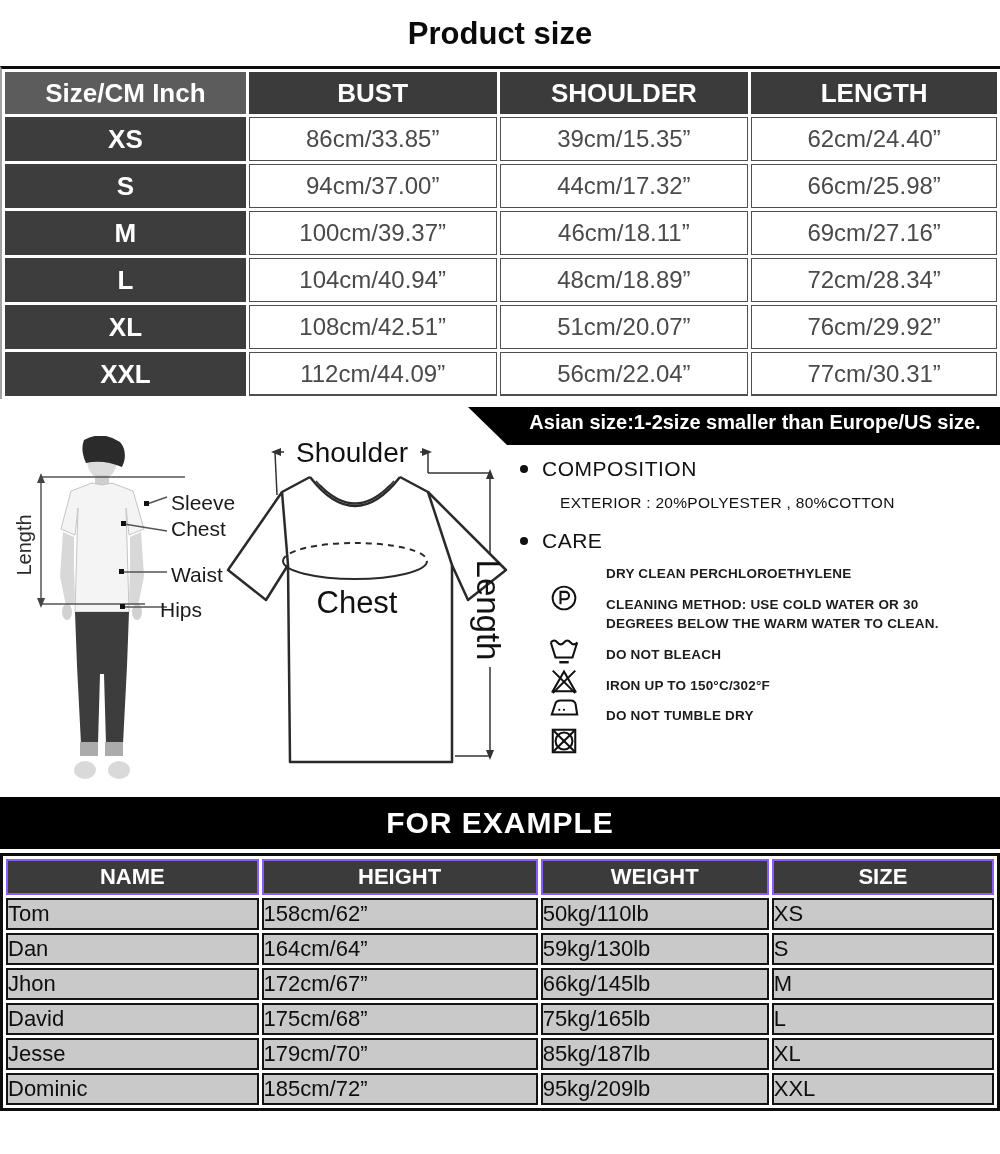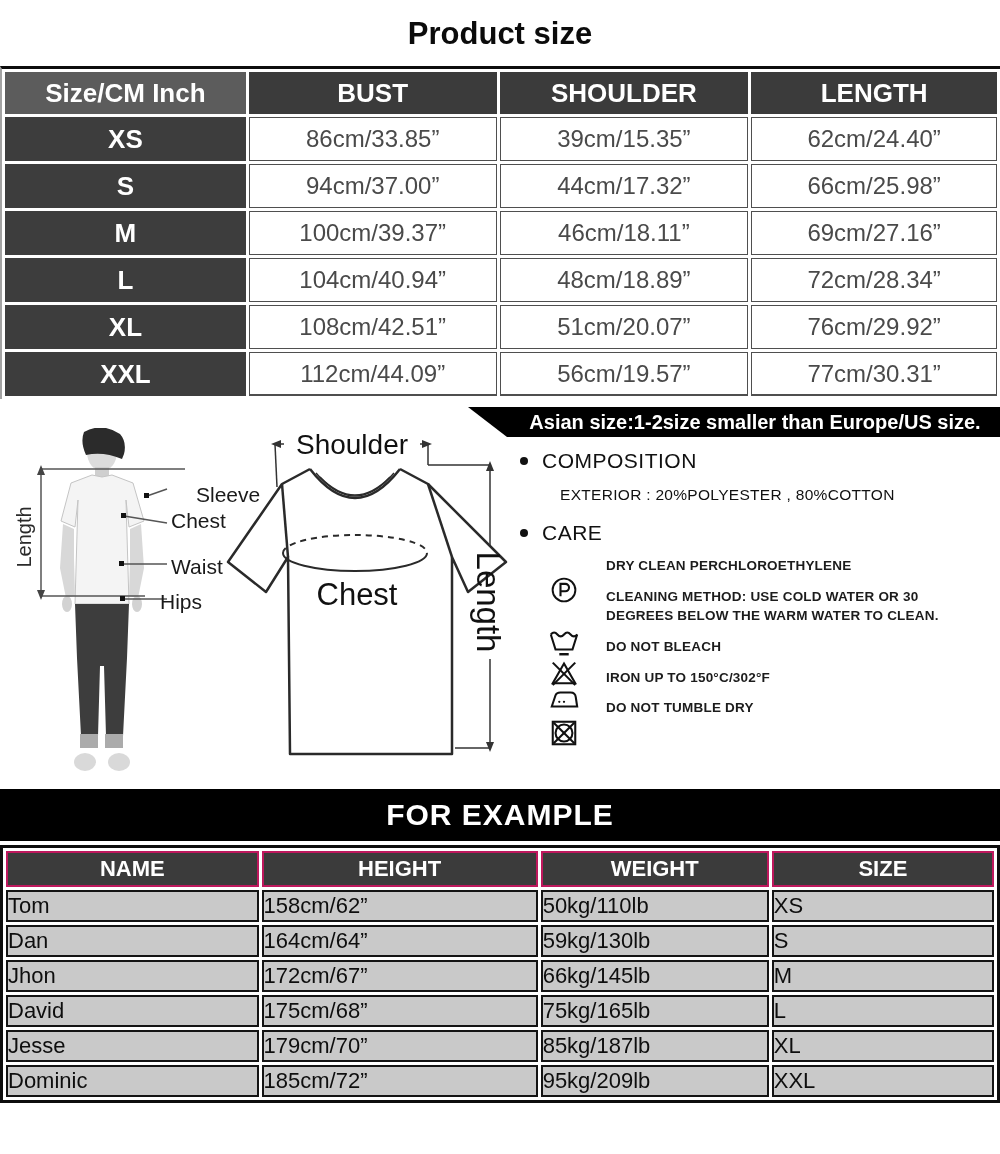--- a/index.html
+++ b/index.html
@@ -13,32 +13,32 @@
   table.size-table { width:1000px; margin-top:14px; border-collapse:separate; border-spacing:3px;
                      border-top:3px solid #0d0d0d; border-left:2px solid #a3a3a3; background:#fff; table-layout:fixed; }
   .size-table col.c1{width:24.5%} .size-table col.c2{width:25.2%} .size-table col.c3{width:25.3%} .size-table col.c4{width:25.0%}
   .size-table th { background:#3b3b3b; color:#fff; font-size:26px; font-weight:bold; height:42px; }
   .size-table th.corner { background:#5c5c5c; }
   .size-table td.size-name { background:#3d3d3d; color:#fff; font-size:26px; font-weight:bold; text-align:center; height:44px; }
   .size-table td.val { background:#fff; color:#4a4a4a; font-size:24px; text-align:center; border:1px solid #4f4f4f;margin-top:16px; }
   .size-table tr:last-child td { border-bottom-width:2px; }
 
   
-  .asian-banner { margin:8px 0 0 auto; width:532px; height:30px; background:#000; color:#fff;
+  .asian-banner { margin:8px 0 0 auto; width:532px; height:38px; background:#000; color:#fff;
                   font-size:20px; font-weight:bold; line-height:30px; text-align:center;
                   padding-left:42px; clip-path:polygon(0 0,100% 0,100% 100%,39px 100%); }
 
   
   .guide { position:relative; height:352px; width:1000px; }
   .guide svg { position:absolute; }
   .model-svg   { left:30px;  top:-9px;  }
   .overlay-svg { left:0;     top:0;     }
   .shirt-svg   { left:222px; top:-8px;  }
   .mg-label { position:absolute; font-size:21px; color:#1a1a1a; }
-  .mg-label-sleeve { left:171px; top:46px;margin-left:25px; }
+  .mg-label-sleeve { left:171px; top:46px; }
   .mg-label-chest  { left:171px; top:72px; }
   .mg-label-waist  { left:171px; top:118px; }
   .mg-label-hips   { left:160px; top:153px; }
 
   
   .info-col { position:absolute; left:520px; top:12px; width:470px; }
   .info-heading { display:flex; align-items:center; gap:14px; font-size:21px; color:#111; letter-spacing:.5px; }
   .dot { width:8px; height:8px; border-radius:50%; background:#111; flex:0 0 auto; }
   .info-detail { margin:13px 0 0 40px; font-size:15.5px; color:#111; letter-spacing:.3px; }
   .care-heading { margin-top:17px; }
@@ -46,21 +46,21 @@
   .care-item { display:flex; align-items:flex-end; gap:24px; margin-bottom:12px; }
   .care-item .icn { flex:0 0 36px; display:flex; justify-content:center; }
   .care-item .txt { font-size:13.5px; font-weight:bold; color:#1c1c1c; width:346px; line-height:1.4; letter-spacing:.2px; }
 
   
   .example-banner { height:52px; background:#000; color:#fff; text-align:center;
                     font-size:30px; font-weight:bold; line-height:52px; letter-spacing:1px; }
   table.example-table { width:1000px; margin-top:4px; border:3px solid #0d0d0d; border-collapse:separate;
                         border-spacing:3px; background:#fff; table-layout:fixed; }
   .example-table col.c1{width:25.8%} .example-table col.c2{width:28.2%} .example-table col.c3{width:23.3%} .example-table col.c4{width:22.7%}
-  .example-table th { background:#3b3b3b; color:#fff; font-size:22px; font-weight:bold; height:36px; border:2px solid #be185d; }
+  .example-table th { background:#3b3b3b; color:#fff; font-size:22px; font-weight:bold; height:36px; border:2px solid #8b5cf6; }
   .example-table td { background:#c9c9c9; color:#0e0e0e; font-size:22px; height:32px; border:2px solid #141414; }
 </style>
 </head>
 <body>
 
 <div class="page-title">Product size</div>
 
 <table class="size-table">
   <colgroup>
       <col class="c1">
@@ -101,21 +101,21 @@
   </tr>
   <tr>
     <td class="size-name">XL</td>
     <td class="val">108cm/42.51”</td>
     <td class="val">51cm/20.07”</td>
     <td class="val">76cm/29.92”</td>
   </tr>
   <tr>
     <td class="size-name">XXL</td>
     <td class="val">112cm/44.09”</td>
-    <td class="val">56cm/19.57”</td>
+    <td class="val">56cm/22.04”</td>
     <td class="val">77cm/30.31”</td>
   </tr>
 </tbody>
   </table>
 
 <div class="asian-banner">Asian size:1-2size smaller than Europe/US size.</div>
 
 <div class="guide">
 
   <svg class="model-svg" width="175" height="356" viewBox="0 0 175 356">

